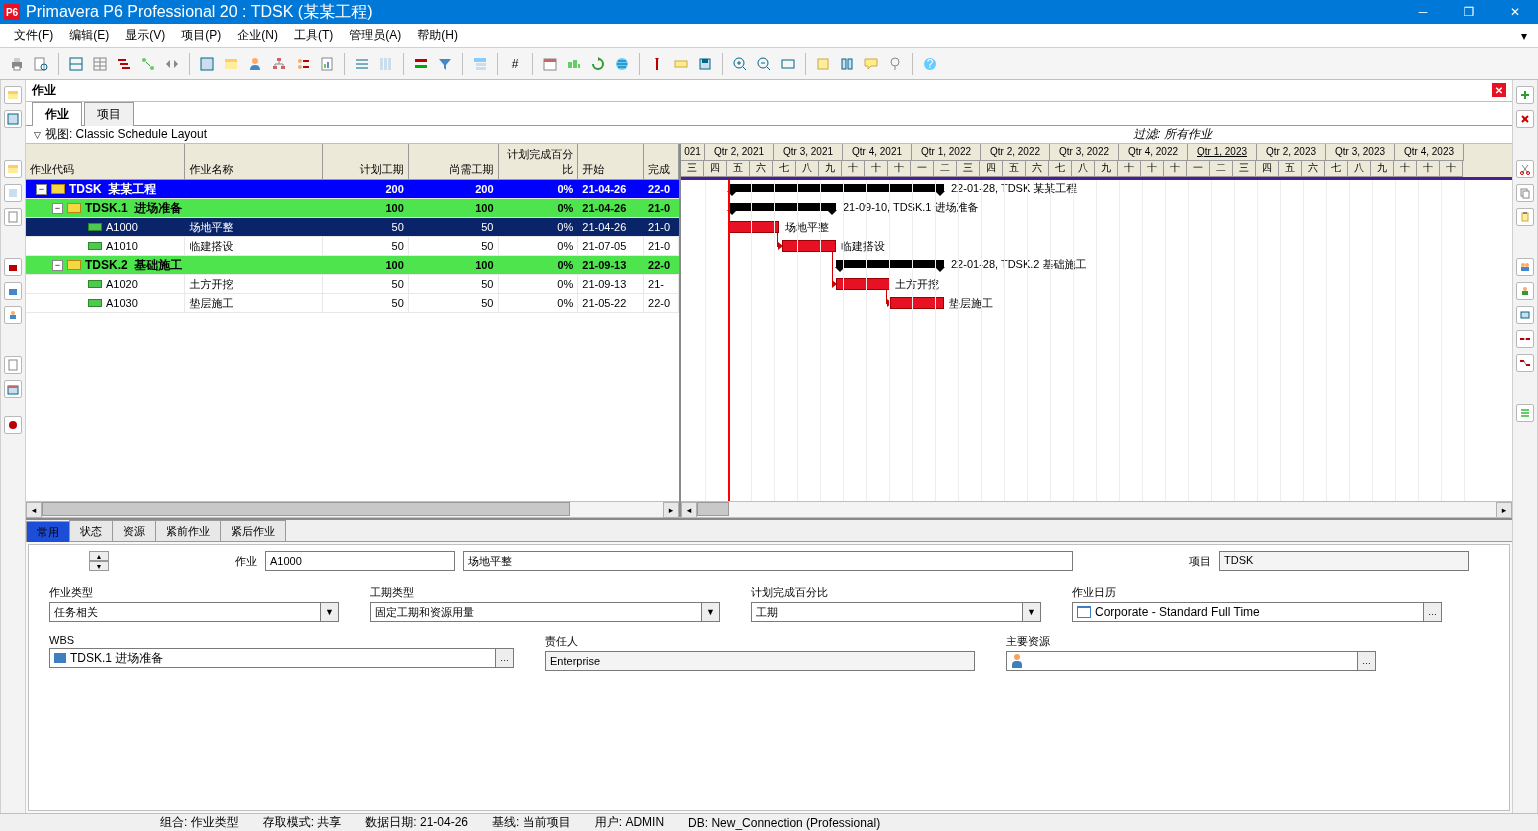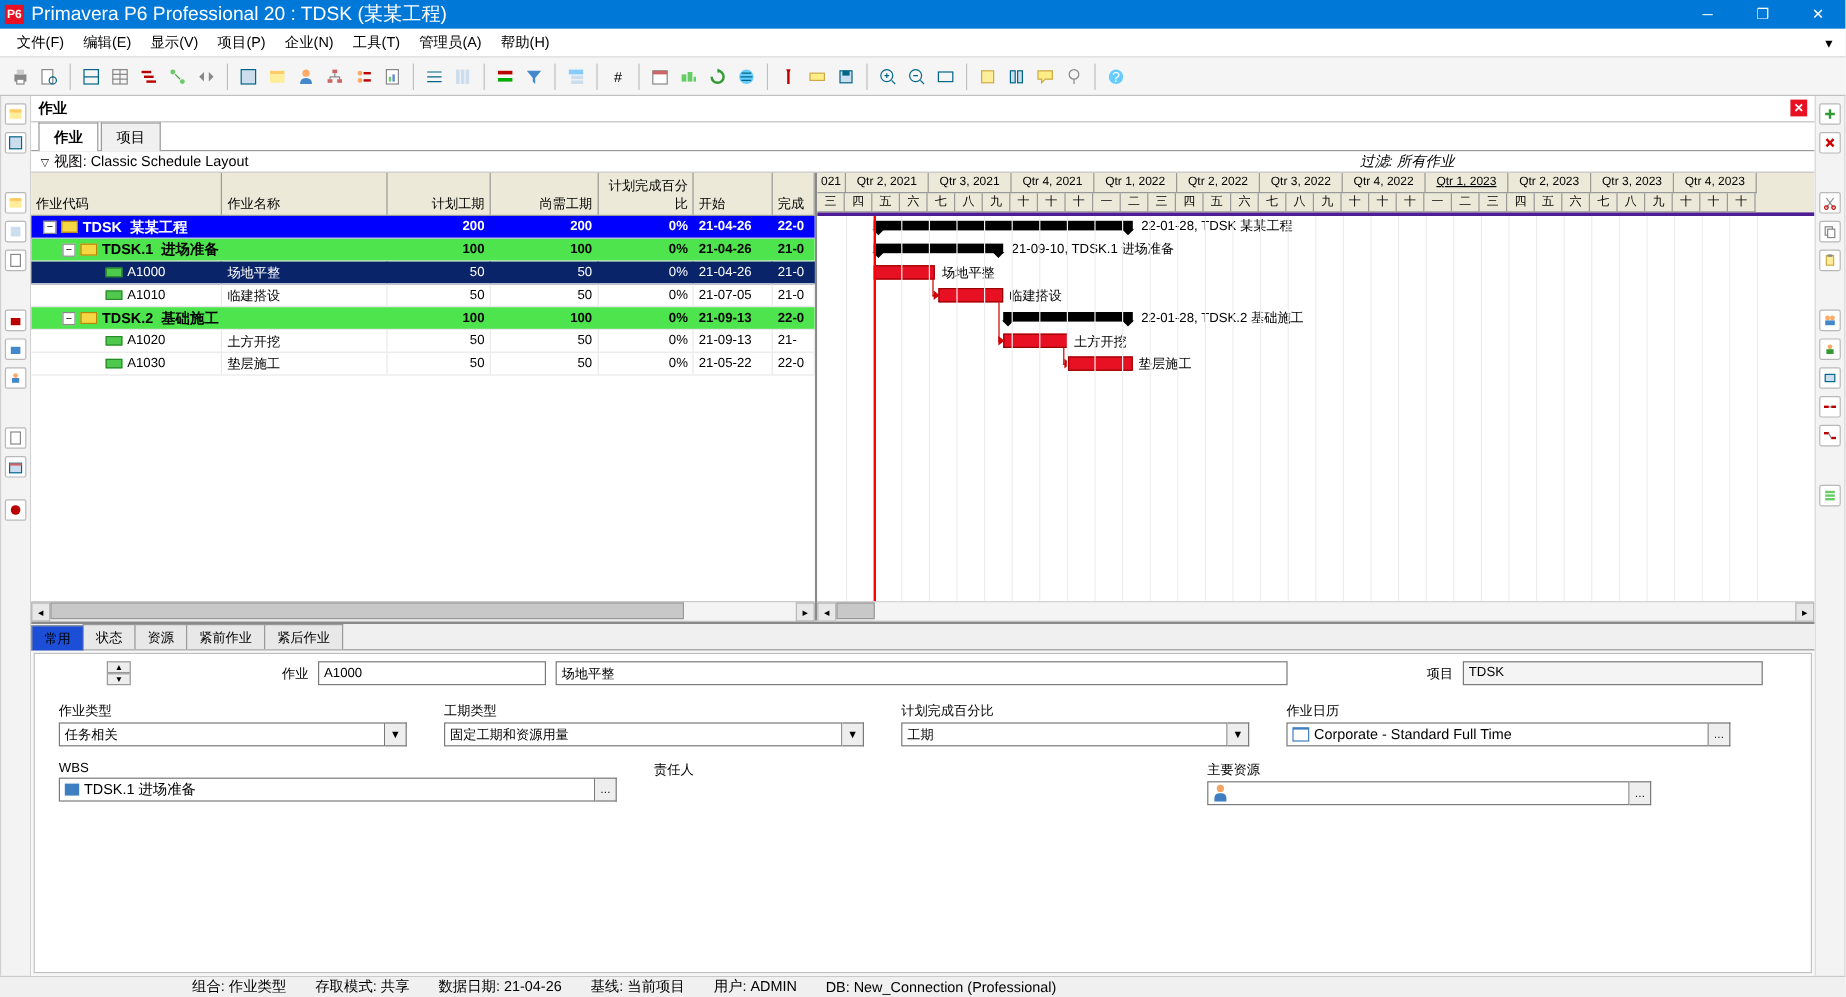--- a/index.html
+++ b/index.html
@@ -738,20 +738,23 @@
             <div class="dd">
                 <div class="val">
                   <span class="wbsicon"></span>
                   <span>TDSK.1 进场准备</span>
                 </div>
                 <div class="btn">…</div>
               </div>
           </div>
           <div class="fgroup" style="width:430px;">
             <span class="hdr">责任人</span>
+            <div class="dd">
+                <div class="val" style="background:#f4f4f4;">Enterprise</div>
+              </div>
           </div>
           <div class="fgroup" style="width:370px;">
             <span class="hdr">主要资源</span>
             <div class="dd">
                 <div class="val">
                   <span class="personicon"></span>
                   <span></span>
                 </div>
                 <div class="btn">…</div>
               </div>

